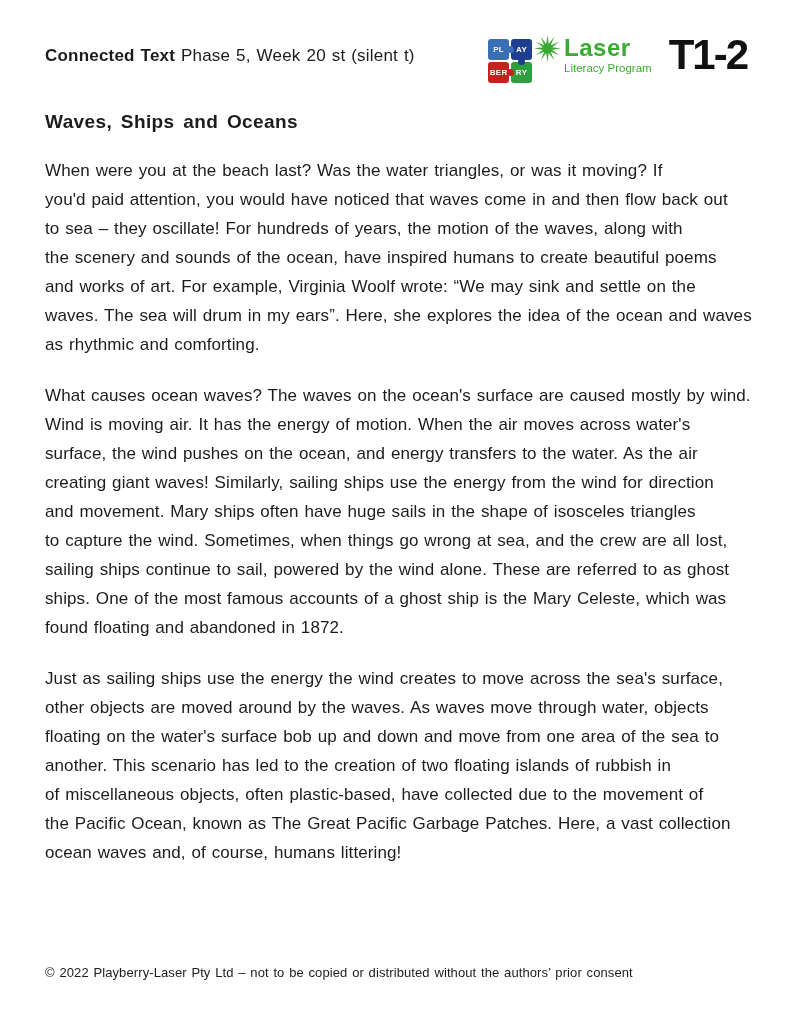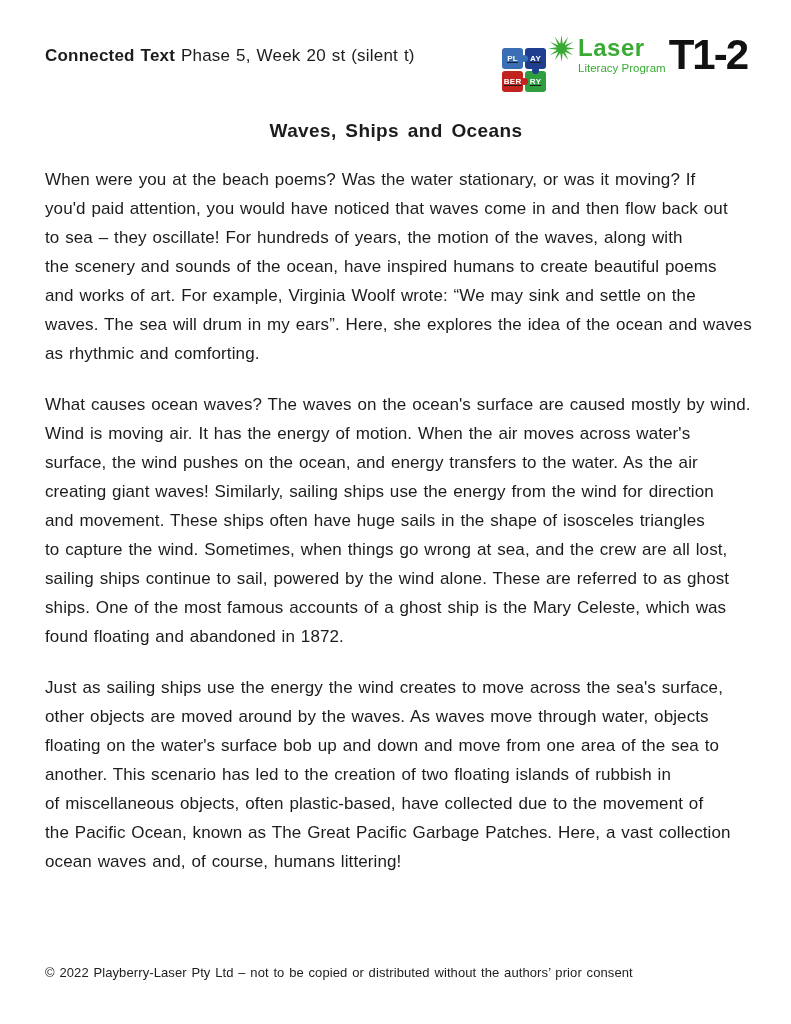--- a/index.html
+++ b/index.html
@@ -35,22 +35,21 @@
     gap: 2px;
   }
   .puzzle {
     position: relative;
     width: 44px;
     height: 44px;
     display: grid;
     grid-template-columns: 21px 21px;
     grid-template-rows: 21px 21px;
     gap: 2px;
-    margin-top: 14px;
-    text-decoration: underline;
+    margin-top: 5px;
   }
   .piece {
     border-radius: 3px;
     color: #ffffff;
     font-weight: 700;
     font-size: 8px;
     display: flex;
     align-items: center;
     justify-content: center;
     letter-spacing: 0.3px;
@@ -86,30 +85,29 @@
     font-size: 11.5px;
     line-height: 13px;
     white-space: nowrap;
   }
   .level {
     color: #111111;
     font-weight: 800;
     font-size: 42px;
     line-height: 42px;
     letter-spacing: -2px;
-    margin-left: 1px;
+    margin-left: 15px;
   }
   
   .doc-title {
     font-size: 19px;
     font-weight: 700;
     letter-spacing: 0.4px;
     word-spacing: 3px;
     margin-top: 28px;
-    text-align: center;
   }
   
   .body-text { margin-top: 23px; }
   .paragraph { margin-bottom: 22px; }
   .paragraph:last-child { margin-bottom: 0; }
   .text-line {
     font-size: 17px;
     line-height: 29px;
     letter-spacing: 0.1px;
     word-spacing: 1px;
@@ -156,35 +154,35 @@
       </div>
       <div class="level">T1-2</div>
     </div>
   </header>
 
   <h1 class="doc-title">Waves, Ships and Oceans</h1>
 
   <main class="body-text">
 
     <div class="paragraph">
-      <div class="text-line">When were you at the beach poems? Was the water stationary, or was it moving? If</div>
+      <div class="text-line">When were you at the beach last? Was the water triangles, or was it moving? If</div>
       <div class="text-line">you'd paid attention, you would have noticed that waves come in and then flow back out</div>
       <div class="text-line">to sea – they oscillate! For hundreds of years, the motion of the waves, along with</div>
       <div class="text-line">the scenery and sounds of the ocean, have inspired humans to create beautiful poems</div>
       <div class="text-line">and works of art. For example, Virginia Woolf wrote: “We may sink and settle on the</div>
       <div class="text-line">waves. The sea will drum in my ears”. Here, she explores the idea of the ocean and waves</div>
       <div class="text-line">as rhythmic and comforting.</div>
     </div>
 
     <div class="paragraph">
       <div class="text-line">What causes ocean waves? The waves on the ocean's surface are caused mostly by wind.</div>
       <div class="text-line">Wind is moving air. It has the energy of motion. When the air moves across water's</div>
       <div class="text-line">surface, the wind pushes on the ocean, and energy transfers to the water. As the air</div>
       <div class="text-line">creating giant waves! Similarly, sailing ships use the energy from the wind for direction</div>
-      <div class="text-line">and movement. These ships often have huge sails in the shape of isosceles triangles</div>
+      <div class="text-line">and movement. Mary ships often have huge sails in the shape of isosceles triangles</div>
       <div class="text-line">to capture the wind. Sometimes, when things go wrong at sea, and the crew are all lost,</div>
       <div class="text-line">sailing ships continue to sail, powered by the wind alone. These are referred to as ghost</div>
       <div class="text-line">ships. One of the most famous accounts of a ghost ship is the Mary Celeste, which was</div>
       <div class="text-line">found floating and abandoned in 1872.</div>
     </div>
 
     <div class="paragraph">
       <div class="text-line">Just as sailing ships use the energy the wind creates to move across the sea's surface,</div>
       <div class="text-line">other objects are moved around by the waves. As waves move through water, objects</div>
       <div class="text-line">floating on the water's surface bob up and down and move from one area of the sea to</div>

